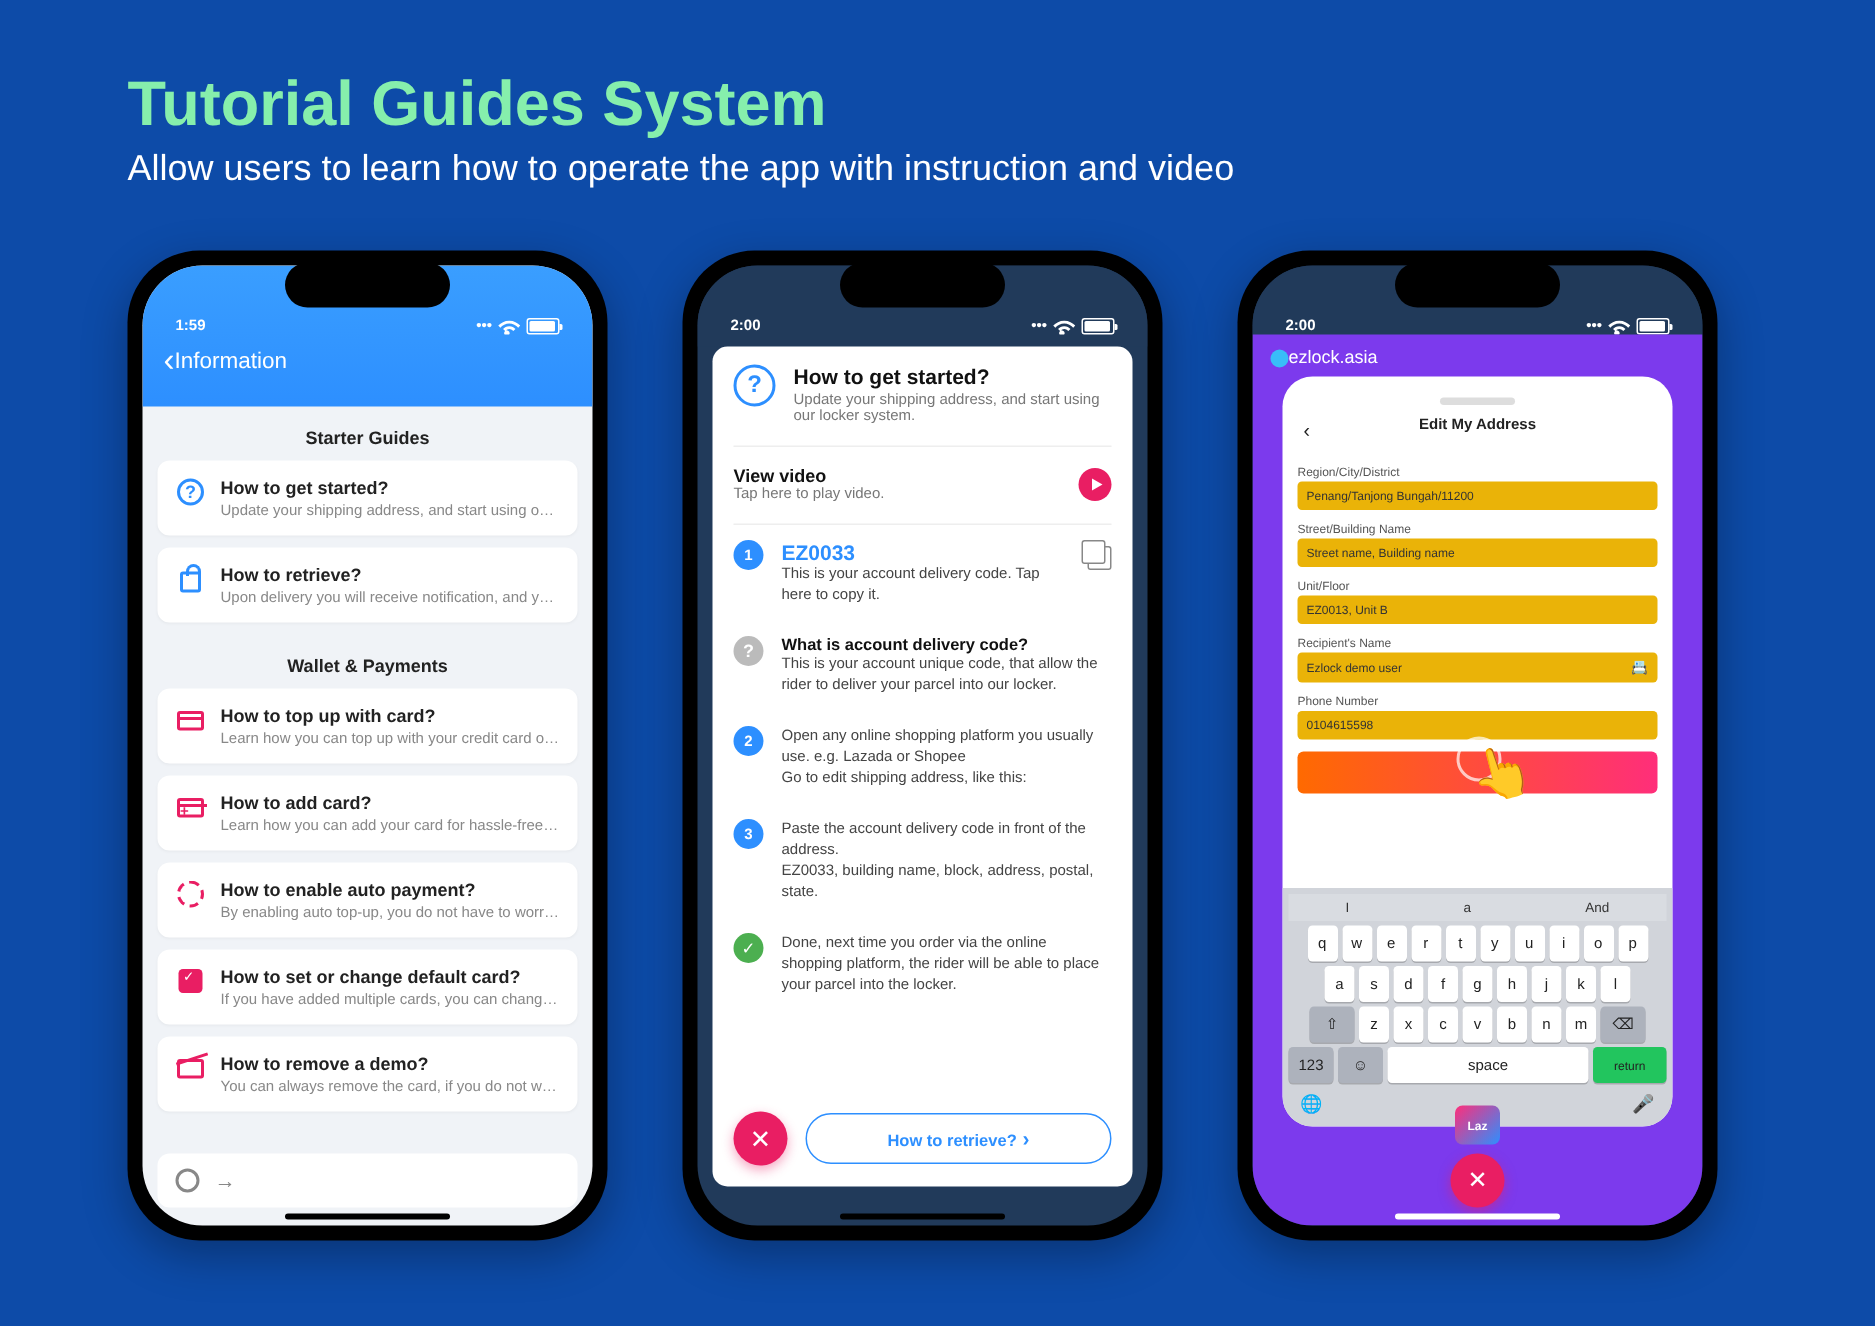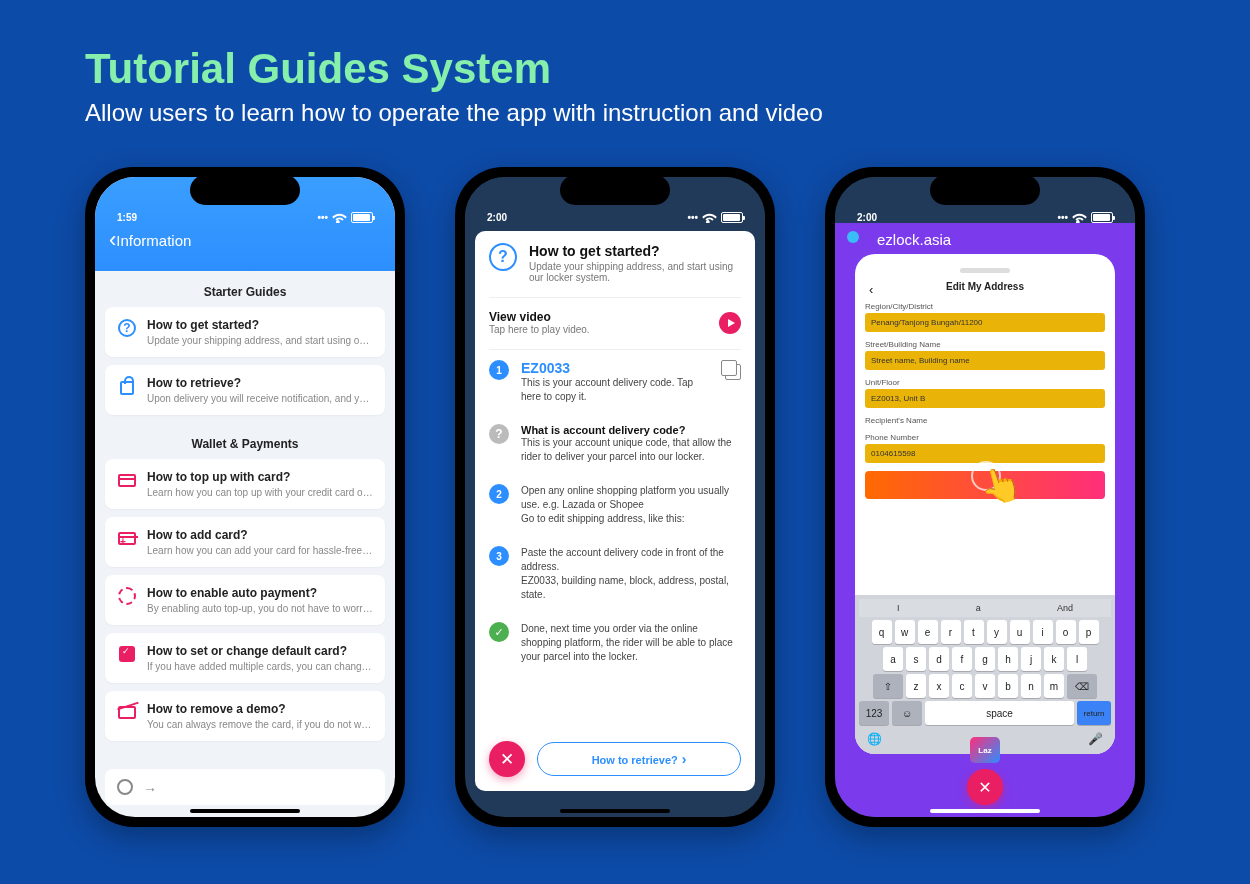--- a/index.html
+++ b/index.html
@@ -58,39 +58,39 @@
 .copy-icon{width:16px;height:16px;border:1.5px solid #888;border-radius:2px;position:relative;flex-shrink:0;margin-top:4px}
 .copy-icon::before{content:"";position:absolute;width:14px;height:14px;border:1.5px solid #888;border-radius:2px;top:-5px;left:-5px;background:#fff}
 .p2-bottom{position:absolute;bottom:14px;left:14px;right:14px;display:flex;gap:12px;align-items:center}
 .close-btn{width:36px;height:36px;background:#e91e63;border-radius:50%;display:flex;align-items:center;justify-content:center;color:#fff;font-size:17px;box-shadow:0 3px 8px rgba(233,30,99,.4)}
 .close-btn::before{content:"✕"}
 .next-btn{flex:1;border:1.5px solid #2d8fff;border-radius:18px;padding:8px;text-align:center;color:#2d8fff;font-size:11px;font-weight:600}
 .next-btn::after{content:" ›";font-size:14px}
 
 .p3-header{background:#213a5a}
 .p3-body{background:#7c3aed;height:594px;position:relative;padding:6px}
-.p3-brand{display:flex;align-items:flex-start;gap:18px;font-size:15px;color:#fff;padding:2px 6px}
+.p3-brand{display:flex;align-items:flex-end;gap:0;font-size:12px;color:#fff;padding:2px 6px}
 .p3-brand-logo{width:12px;height:12px;background:#38bdf8;border-radius:50%}
 .inner-phone{background:#fff;border-radius:20px;margin:4px auto;width:260px;height:500px;padding:14px 10px;position:relative;overflow:hidden}
 .inner-notch{width:50px;height:5px;background:#ddd;border-radius:3px;margin:0 auto 8px}
 .inner-back{position:absolute;top:28px;left:14px;font-size:13px;color:#222}
-.inner-title{text-align:center;font-size:10px;font-weight:700;color:#222;margin-bottom:10px}
+.inner-title{text-align:center;font-size:10px;font-weight:700;color:#222;margin-bottom:21px}
 .form-group{margin-bottom:8px}
 .form-label{font-size:8px;color:#555;margin-bottom:2px}
 .form-input{background:#eab308;border-radius:3px;padding:5px 6px;font-size:8px;color:#333;display:flex;justify-content:space-between;align-items:center}
 .submit-btn{background:linear-gradient(90deg,#ff6a00,#ff2e7a);border-radius:4px;height:28px;margin-top:4px;position:relative}
 .hand{position:absolute;top:-6px;left:48%;font-size:34px;transform:rotate(-15deg)}
 .tap-ring{position:absolute;top:-10px;left:44%;width:30px;height:30px;border:2px solid #fff;border-radius:50%;opacity:.7}
 .keyboard{position:absolute;bottom:0;left:0;right:0;background:#d1d4da;padding:4px}
 .kb-suggest{display:flex;justify-content:space-around;padding:4px 0;font-size:9px;color:#333;background:#d9dce1}
 .kb-row{display:flex;gap:3px;justify-content:center;margin:3px 0}
 .kb-key{background:#fff;border-radius:3px;width:20px;height:24px;display:flex;align-items:center;justify-content:center;font-size:10px;color:#222;box-shadow:0 1px 0 rgba(0,0,0,.2)}
 .kb-key.wide{width:30px;background:#adb2bc}
 .kb-key.space{flex:1}
-.kb-key.ret{width:34px;background:#3b82f6;font-size:8px}
+.kb-key.ret{width:49px;background:#22c55e;font-size:8px}
 .kb-bottom{display:flex;justify-content:space-between;padding:4px 8px;font-size:12px;color:#555}
 .p3-laz{position:absolute;bottom:54px;left:50%;transform:translateX(-50%);width:30px;height:26px;background:linear-gradient(135deg,#ff2e7a,#2d8fff);border-radius:5px;display:flex;align-items:center;justify-content:center;color:#fff;font-size:8px;font-weight:700}
 .p3-close{position:absolute;bottom:12px;left:50%;transform:translateX(-50%);width:36px;height:36px;background:#e91e63;border-radius:50%;display:flex;align-items:center;justify-content:center;color:#fff;font-size:16px;box-shadow:0 3px 8px rgba(233,30,99,.5)}
 .p3-close::before{content:"✕"}
 .home-indicator{position:absolute;bottom:4px;left:50%;transform:translateX(-50%);width:110px;height:4px;background:#000;border-radius:3px;z-index:50}
 
 .ic-q{border:2px solid #2d8fff;border-radius:50%;width:18px;height:18px;color:#2d8fff;font-size:12px;font-weight:700;display:flex;align-items:center;justify-content:center}
 .ic-lock{width:14px;height:14px;border:2px solid #2d8fff;border-radius:2px;position:relative;margin-top:4px}
 .ic-lock::before{content:"";position:absolute;top:-7px;left:2px;width:6px;height:6px;border:2px solid #2d8fff;border-bottom:none;border-radius:5px 5px 0 0}
 .ic-card{width:18px;height:13px;border:2px solid #e91e63;border-radius:2px;position:relative}
@@ -323,20 +323,24 @@
               </div>
             </div>
         <div class="form-group">
               <div class="form-label">Unit/Floor</div>
               <div class="form-input">
                 <span>EZ0013, Unit B</span>
               </div>
             </div>
         <div class="form-group">
               <div class="form-label">Recipient's Name</div>
+              <div class="form-input">
+                <span>Ezlock demo user</span>
+                <span style="font-size:9px">📇</span>
+              </div>
             </div>
         <div class="form-group">
               <div class="form-label">Phone Number</div>
               <div class="form-input">
                 <span>0104615598</span>
               </div>
             </div>
         <div class="submit-btn">
           <div class="tap-ring"></div>
           <div class="hand">👆</div>

